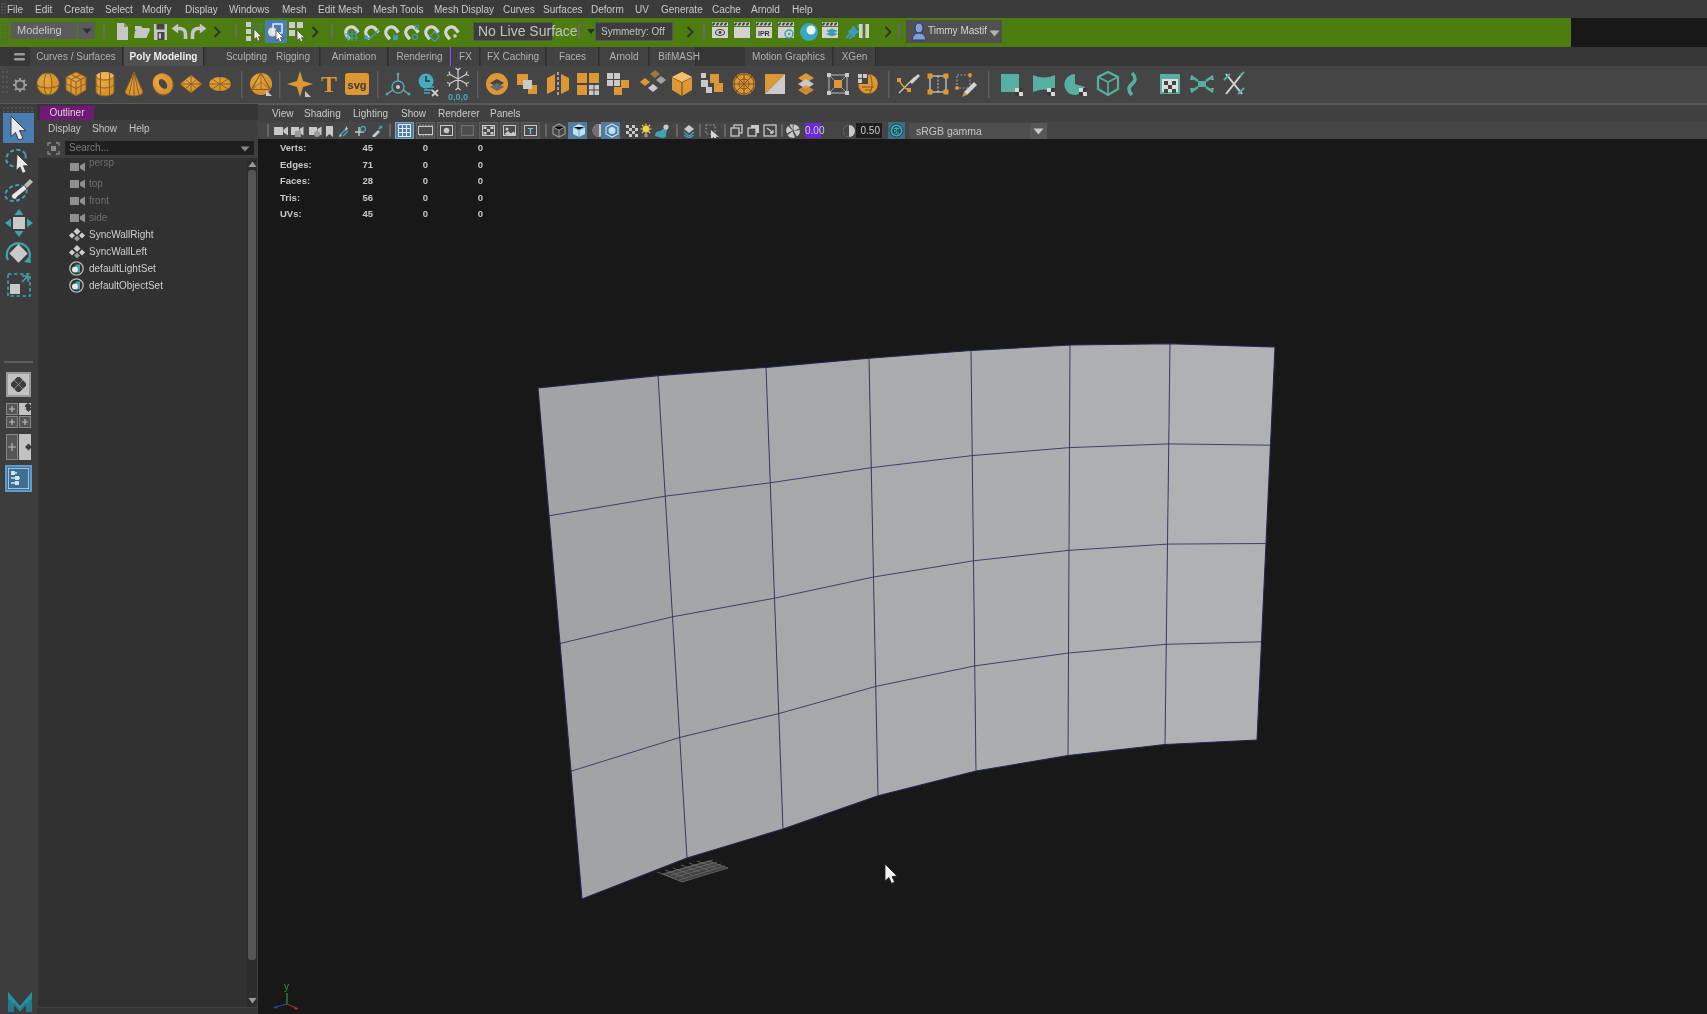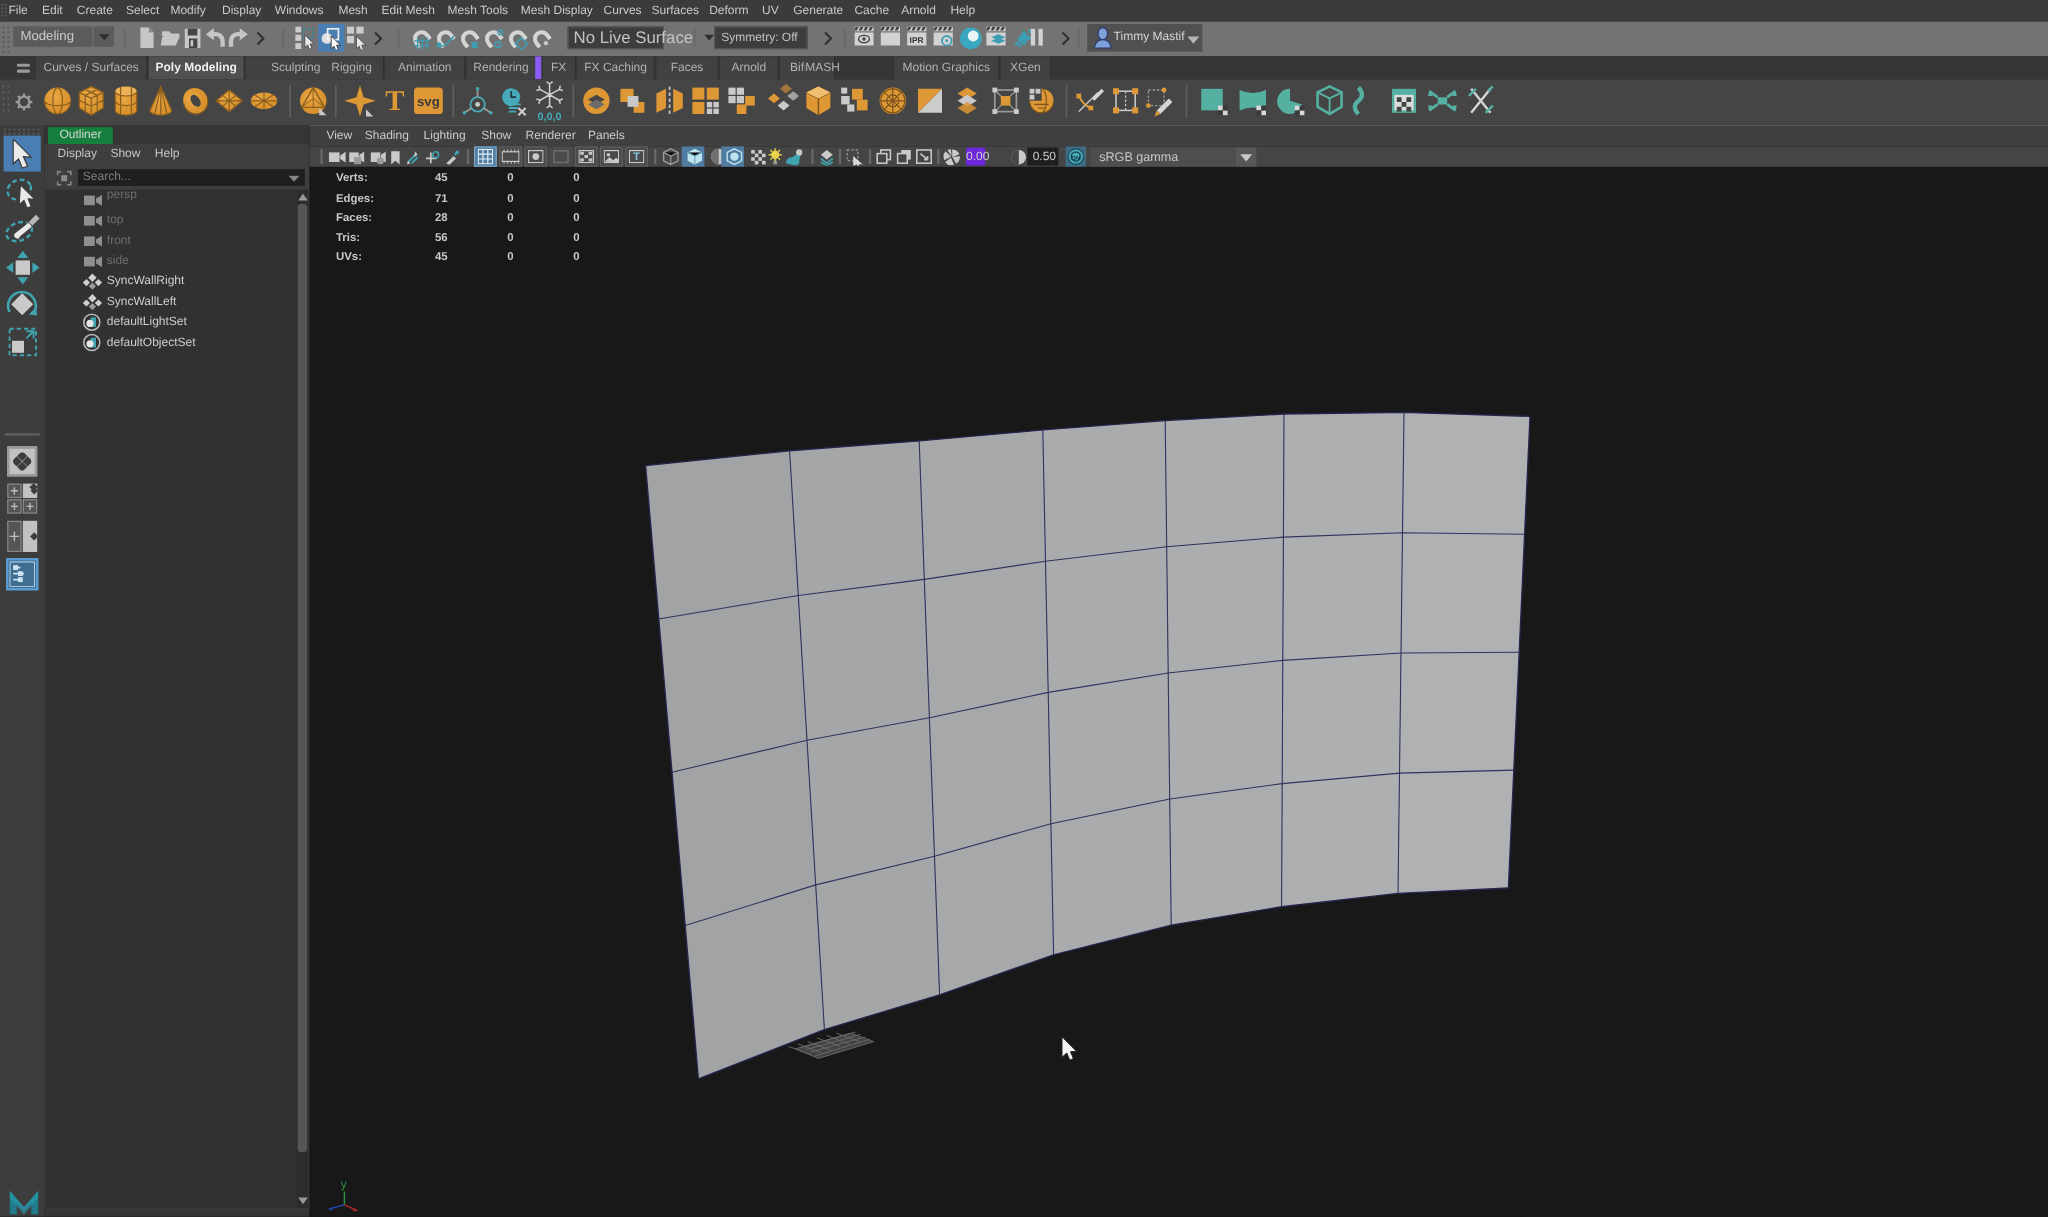--- a/index.html
+++ b/index.html
@@ -39,21 +39,21 @@
           <circle cx="2" cy="5" r="0.9"></circle>
           <circle cx="5" cy="5" r="0.9"></circle>
           <circle cx="2" cy="8" r="0.9"></circle>
           <circle cx="5" cy="8" r="0.9"></circle>
           <circle cx="2" cy="11" r="0.9"></circle>
           <circle cx="5" cy="11" r="0.9"></circle>
         </g>
       </svg>
 </div>
 
-<div class="abs" id="toolbar" style="left:0;top:18px;width:1707px;height:29px;background:#737373">
+<div class="abs" id="toolbar" style="left:0;top:18px;width:1571px;height:29px;background:#4d7c0f">
 <svg class="abs" style="left:1px;top:3px" width="10" height="24">
         <g fill="#5d5d5d">
           <circle cx="2" cy="2" r="1"></circle>
           <circle cx="6" cy="2" r="1"></circle>
           <circle cx="2" cy="6" r="1"></circle>
           <circle cx="6" cy="6" r="1"></circle>
           <circle cx="2" cy="10" r="1"></circle>
           <circle cx="6" cy="10" r="1"></circle>
           <circle cx="2" cy="14" r="1"></circle>
           <circle cx="6" cy="14" r="1"></circle>
@@ -245,21 +245,21 @@
 <div class="abs" id="tabrow" style="left:0;top:47px;width:1707px;height:19px;background:#363636;font-size:10px;color:#b2b2b2">
 <svg class="abs" style="left:14px;top:6px" width="12" height="8">
         <rect x="0" y="0" width="11" height="2.6" rx="1.3" fill="#9a9a9a"></rect>
         <rect x="0" y="5" width="11" height="2.6" rx="1.3" fill="#9a9a9a"></rect>
       </svg>
 <div class="abs" style="left:30px;top:0;width:93px;height:19px;background:#414141;border-right:1px solid #2e2e2e;text-align:center;line-height:19px">Curves / Surfaces</div>
 <div class="abs" style="left:124px;top:0;width:80px;height:19px;background:#505050;border-right:1px solid #2e2e2e;text-align:center;line-height:19px;color:#f0f0f0;font-weight:bold">Poly Modeling</div>
 <div class="abs" style="left:205px;top:0;width:84px;height:19px;background:#414141;border-right:1px solid #2e2e2e;text-align:center;line-height:19px">Sculpting</div>
 <div class="abs" style="left:267px;top:0;width:53px;height:19px;background:#414141;border-right:1px solid #2e2e2e;text-align:center;line-height:19px">Rigging</div>
 <div class="abs" style="left:321px;top:0;width:67px;height:19px;background:#414141;border-right:1px solid #2e2e2e;text-align:center;line-height:19px">Animation</div>
-<div class="abs" style="left:389px;top:0;width:62px;height:19px;background:#414141;border-right:5px solid #8b5cf6;text-align:center;line-height:19px">Rendering</div>
+<div class="abs" style="left:389px;top:0;width:62px;height:19px;background:#414141;border-right:1px solid #8b5cf6;text-align:center;line-height:19px">Rendering</div>
 <div class="abs" style="left:452px;top:0;width:28px;height:19px;background:#414141;border-right:1px solid #2e2e2e;text-align:center;line-height:19px">FX</div>
 <div class="abs" style="left:481px;top:0;width:65px;height:19px;background:#414141;border-right:1px solid #2e2e2e;text-align:center;line-height:19px">FX Caching</div>
 <div class="abs" style="left:547px;top:0;width:52px;height:19px;background:#414141;border-right:1px solid #2e2e2e;text-align:center;line-height:19px">Faces</div>
 <div class="abs" style="left:600px;top:0;width:49px;height:19px;background:#414141;border-right:1px solid #2e2e2e;text-align:center;line-height:19px">Arnold</div>
 <div class="abs" style="left:650px;top:0;width:46px;height:19px;background:#414141;border-right:1px solid #2e2e2e;text-align:center;line-height:19px">Bifrost</div>
 <div class="abs" style="left:671px;top:0;width:25px;height:19px;background:#414141;border-right:1px solid #2e2e2e;text-align:center;line-height:19px">MASH</div>
 <div class="abs" style="left:745px;top:0;width:88px;height:19px;background:#414141;border-right:1px solid #2e2e2e;text-align:center;line-height:19px">Motion Graphics</div>
 <div class="abs" style="left:834px;top:0;width:42px;height:19px;background:#414141;border-right:1px solid #2e2e2e;text-align:center;line-height:19px">XGen</div>
 </div>
 
@@ -691,21 +691,21 @@
       </svg>
 
 <svg class="abs" style="left:8px;top:886px" width="24" height="22">
         <path d="M0 22 L0 2 L12 16 L24 2 L24 22 L18 22 L18 12 L12 19 L6 12 L6 22 Z" fill="#1f7a8c"></path>
         <path d="M0 2 L12 16 L24 2 L24 8 L12 22 L0 8 Z" fill="#2aa0b5" opacity="0.6"></path>
       </svg>
 </div>
 
 <div class="abs" id="outliner" style="left:37px;top:104px;width:221px;height:910px;background:#353535">
 
-<div class="abs" style="left:3px;top:2px;width:54px;height:14px;background:#15803d;color:#d8d8d8;font-size:10px;line-height:14px;text-align:center">Outliner</div>
+<div class="abs" style="left:3px;top:2px;width:54px;height:14px;background:#701a75;color:#d8d8d8;font-size:10px;line-height:14px;text-align:center">Outliner</div>
 <div class="abs" style="left:0;top:16px;width:221px;height:888px;background:#3e3e3e"></div>
 
 <div class="abs" style="left:0;top:17px;width:221px;height:17px;color:#c6c6c6;font-size:10px">
 <span class="t" style="left:11px;top:2px">Display</span>
 <span class="t" style="left:55px;top:2px">Show</span>
 <span class="t" style="left:92px;top:2px">Help</span>
 </div>
 
 <svg class="abs" style="left:10px;top:38px" width="13" height="13">
         <g stroke="#8a8a8a" stroke-width="1.3" fill="none">

